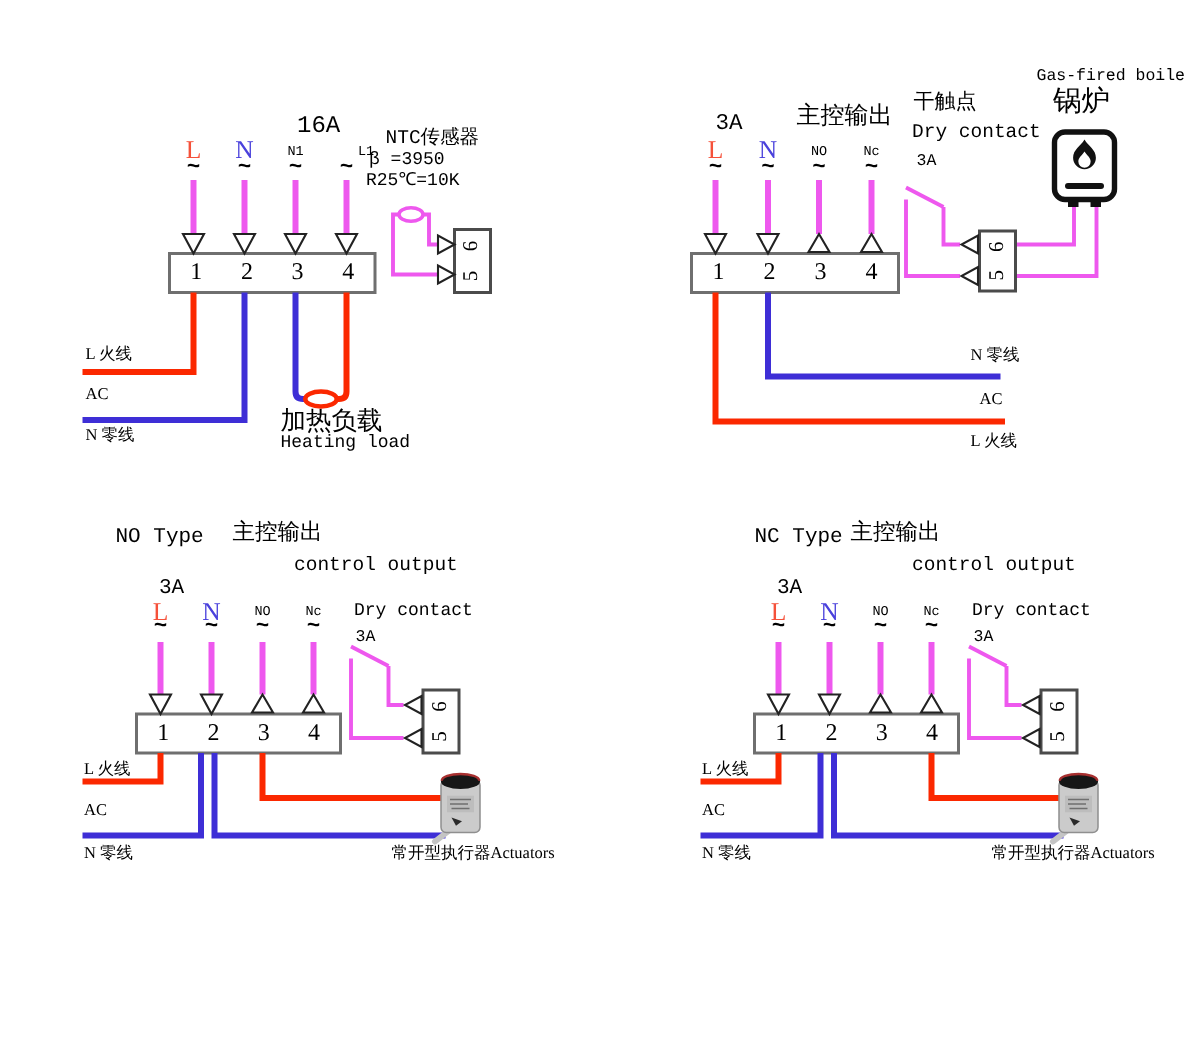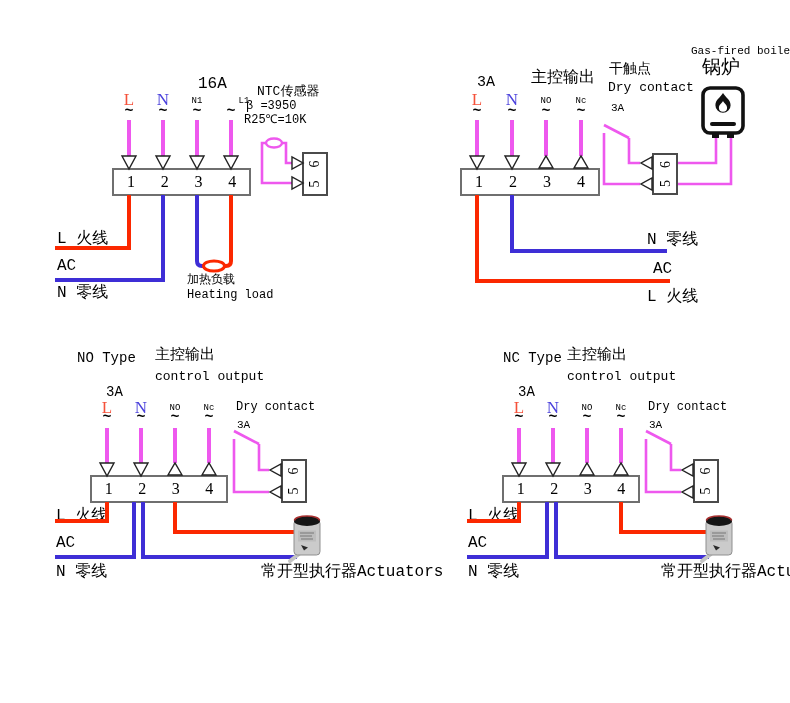--- a/index.html
+++ b/index.html
@@ -4,27 +4,27 @@
 <style>
   html,body{margin:0;padding:0;background:#fff;}
   #canvas{position:relative;width:790px;height:703px;background:#fff;overflow:hidden;
           font-family:"Liberation Mono","DejaVu Sans Mono",monospace;color:#000;}
   svg{position:absolute;left:0;top:0;pointer-events:none;}
   .lbl{position:absolute;line-height:1;white-space:nowrap;font-size:12px;}
   .ctr{transform:translateX(-50%);}
   .big{font-size:16px;}
   .rating{font-size:14px;}
   .title-zh{font-size:16px;}
-  .title-en{font-size:13px;}
+  .title-en{font-size:13px;margin-left:41px;}
   .small-lbl{font-size:9px;}
   .term{font-size:17px;font-family:"Liberation Serif","DejaVu Serif",serif;}
   .live-c{color:#f5513a;}
   .neutral-c{color:#4a41dc;}
   .tilde{font-size:15px;font-weight:bold;}
-  .side{font-size:16px;}
+  .side{font-size:11px;font-family:Liberation Serif, serif;}
   .tblock{position:absolute;height:24px;border:2px solid #6f6f6f;background:#fff;display:flex;}
   .tcell{flex:1;text-align:center;font-size:16px;line-height:24px;
          font-family:"Liberation Serif","DejaVu Serif",serif;}
   .aux{position:absolute;width:22px;border:2px solid #4b4b4b;background:#fff;
        display:flex;flex-direction:column;}
   .aux span{flex:1;display:flex;align-items:center;justify-content:center;
             transform:rotate(-90deg);font-size:14px;
             font-family:"Liberation Serif","DejaVu Serif",serif;}
   .mw{stroke:#ee58ee;stroke-width:4;fill:none;}
   .mw2{stroke:#ee58ee;stroke-width:2.6;fill:none;}
@@ -47,21 +47,21 @@
   <div class="lbl tilde ctr" style="left:129px;top:104px">~</div>
   <div class="lbl tilde ctr" style="left:163px;top:104px">~</div>
   <div class="lbl tilde ctr" style="left:197px;top:104px">~</div>
   <div class="lbl tilde ctr" style="left:231px;top:104px">~</div>
   <div class="lbl" style="left:257px;top:85px;font-size:13px">NTC传感器</div>
   <div class="lbl" style="left:246px;top:100px">β =3950</div>
   <div class="lbl" style="left:244px;top:114px">R25℃=10K</div>
   <div class="lbl side" style="left:57px;top:231px">L 火线</div>
   <div class="lbl side" style="left:57px;top:258px">AC</div>
   <div class="lbl side" style="left:57px;top:285px">N 零线</div>
-  <div class="lbl" style="left:187px;top:274px;font-size:12px">加热负载</div>
+  <div class="lbl" style="left:187px;top:274px;font-size:17px">加热负载</div>
   <div class="lbl" style="left:187px;top:289px">Heating load</div>
 
   <div class="tblock" style="left:112px;top:168px;width:135px">
     <span class="tcell">1</span>
     <span class="tcell">2</span>
     <span class="tcell">3</span>
     <span class="tcell">4</span>
   </div>
   <div class="aux" style="left:302px;top:152px;height:40px">
     <span>6</span>

